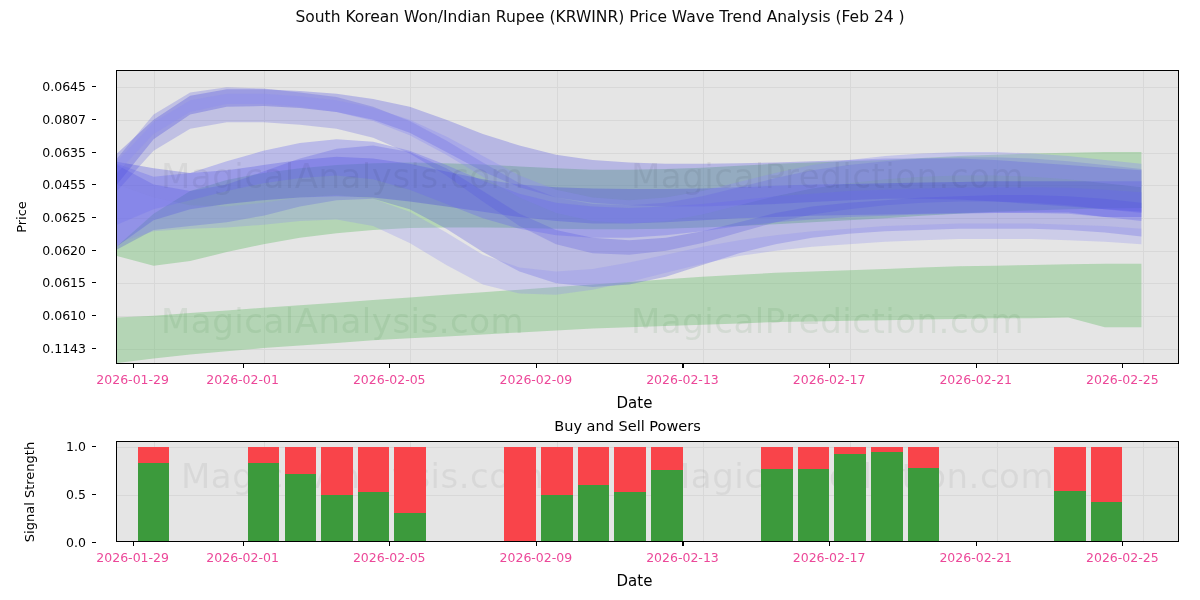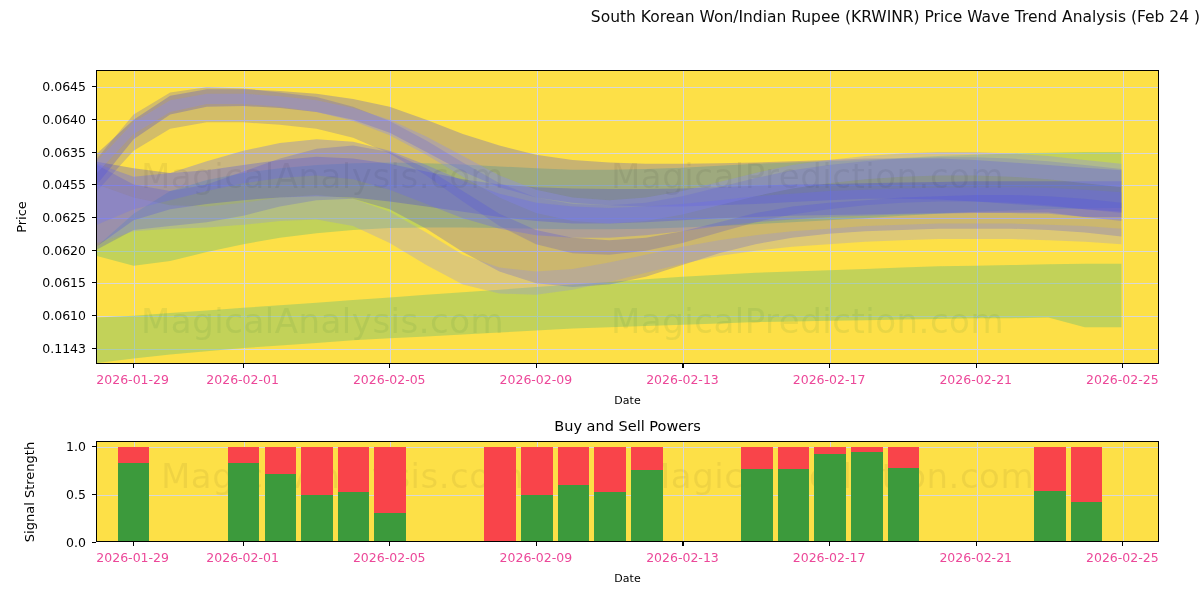--- a/index.html
+++ b/index.html
@@ -4,48 +4,49 @@
 <style>
   html,body{margin:0;padding:0;}
   body{
     width:1200px;height:600px;background:#ffffff;
     font-family:"DejaVu Sans","Liberation Sans",sans-serif;
     color:#000;overflow:hidden;position:relative;
   }
   #root{position:absolute;inset:0;}
 
   .title-block{
-    position:absolute;left:0;top:6px;width:1200px;text-align:right;
+    position:absolute;left:0;top:6px;width:1200px;text-align:center;
     line-height:22px;
   }
   .title-line{font-size:15.5px;color:#0b0b0b;white-space:nowrap;}
 
   
   .panel{position:absolute;}
   .plot-frame{
     position:absolute;border:1.1px solid #000;box-sizing:border-box;
-    background:#fde047;overflow:hidden;
+    background:#e5e5e5;overflow:hidden;margin-left:20px;
   }
   .gridline-h{position:absolute;left:0;right:0;height:1px;background:#d8d8d8;}
   .gridline-v{position:absolute;top:0;bottom:0;width:1px;background:#d8d8d8;}
 
   .ytick-label{
     position:absolute;text-align:right;font-size:12.5px;color:#000;
     white-space:nowrap;transform:translateY(-50%);
   }
   .xtick-label{
     position:absolute;font-size:12.5px;color:#ec4899;white-space:nowrap;
     transform:translateX(-50%);
   }
   .tickmark-y{position:absolute;width:4px;height:1.1px;background:#000;}
   .tickmark-x{position:absolute;height:4px;width:1.1px;background:#000;}
 
   .axis-title-x{
-    position:absolute;font-size:11px;color:#000;text-align:center;white-space:nowrap;
+    position:absolute;font-size:15px;color:#000;text-align:center;white-space:nowrap;
     transform:translateX(-50%);
+    margin-left:7px;
   }
   .axis-title-y{
     position:absolute;font-size:13px;color:#000;white-space:nowrap;
     transform-origin:0 0;transform:rotate(-90deg) translateX(-50%);
   }
   .subplot-title{
     position:absolute;font-size:14.5px;color:#000;white-space:nowrap;
     transform:translateX(-50%);
   }
 
@@ -123,21 +124,21 @@
         <div class="ytick-label" style="left: 16px; width: 70px; top: 282.333px;">0.0615</div>
         <div class="tickmark-y" style="left: 92px; top: 282.333px;"></div>
         <div class="ytick-label" style="left: 16px; width: 70px; top: 249.667px;">0.0620</div>
         <div class="tickmark-y" style="left: 92px; top: 249.667px;"></div>
         <div class="ytick-label" style="left: 16px; width: 70px; top: 217px;">0.0625</div>
         <div class="tickmark-y" style="left: 92px; top: 217px;"></div>
         <div class="ytick-label" style="left: 16px; width: 70px; top: 184.333px;">0.0455</div>
         <div class="tickmark-y" style="left: 92px; top: 184.333px;"></div>
         <div class="ytick-label" style="left: 16px; width: 70px; top: 151.667px;">0.0635</div>
         <div class="tickmark-y" style="left: 92px; top: 151.667px;"></div>
-        <div class="ytick-label" style="left: 16px; width: 70px; top: 119px;">0.0640</div>
+        <div class="ytick-label" style="left: 16px; width: 70px; top: 119px;">0.0807</div>
         <div class="tickmark-y" style="left: 92px; top: 119px;"></div>
         <div class="ytick-label" style="left: 16px; width: 70px; top: 86.3333px;">0.0645</div>
         <div class="tickmark-y" style="left: 92px; top: 86.3333px;"></div>
       </div>
     <div id="price-xticks">
         <div class="xtick-label" style="left: 132.655px; top: 372px;">2026-01-29</div>
         <div class="tickmark-x" style="left: 132.655px; top: 364px;"></div>
         <div class="xtick-label" style="left: 242.621px; top: 372px;">2026-02-01</div>
         <div class="tickmark-x" style="left: 242.621px; top: 364px;"></div>
         <div class="xtick-label" style="left: 389.241px; top: 372px;">2026-02-05</div>

